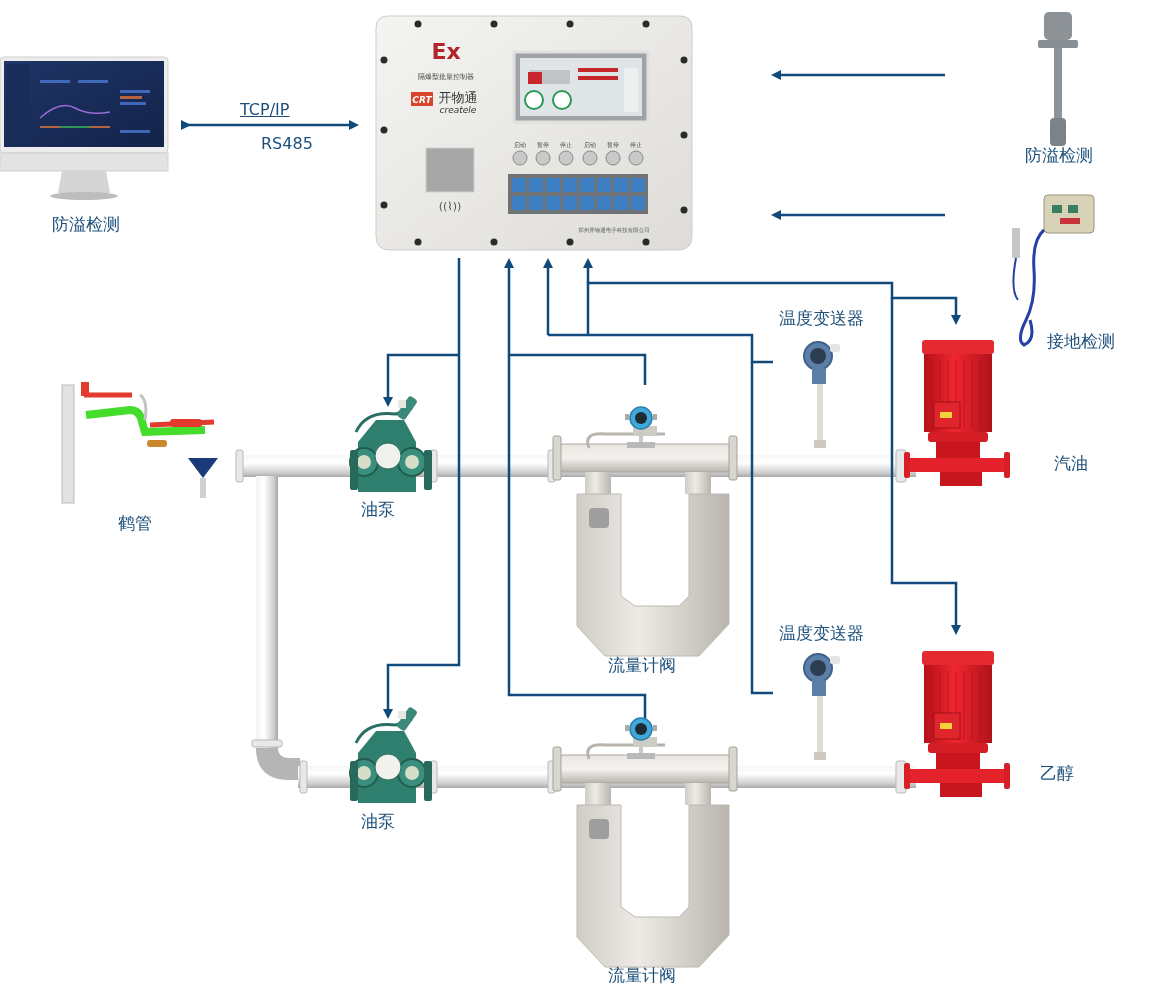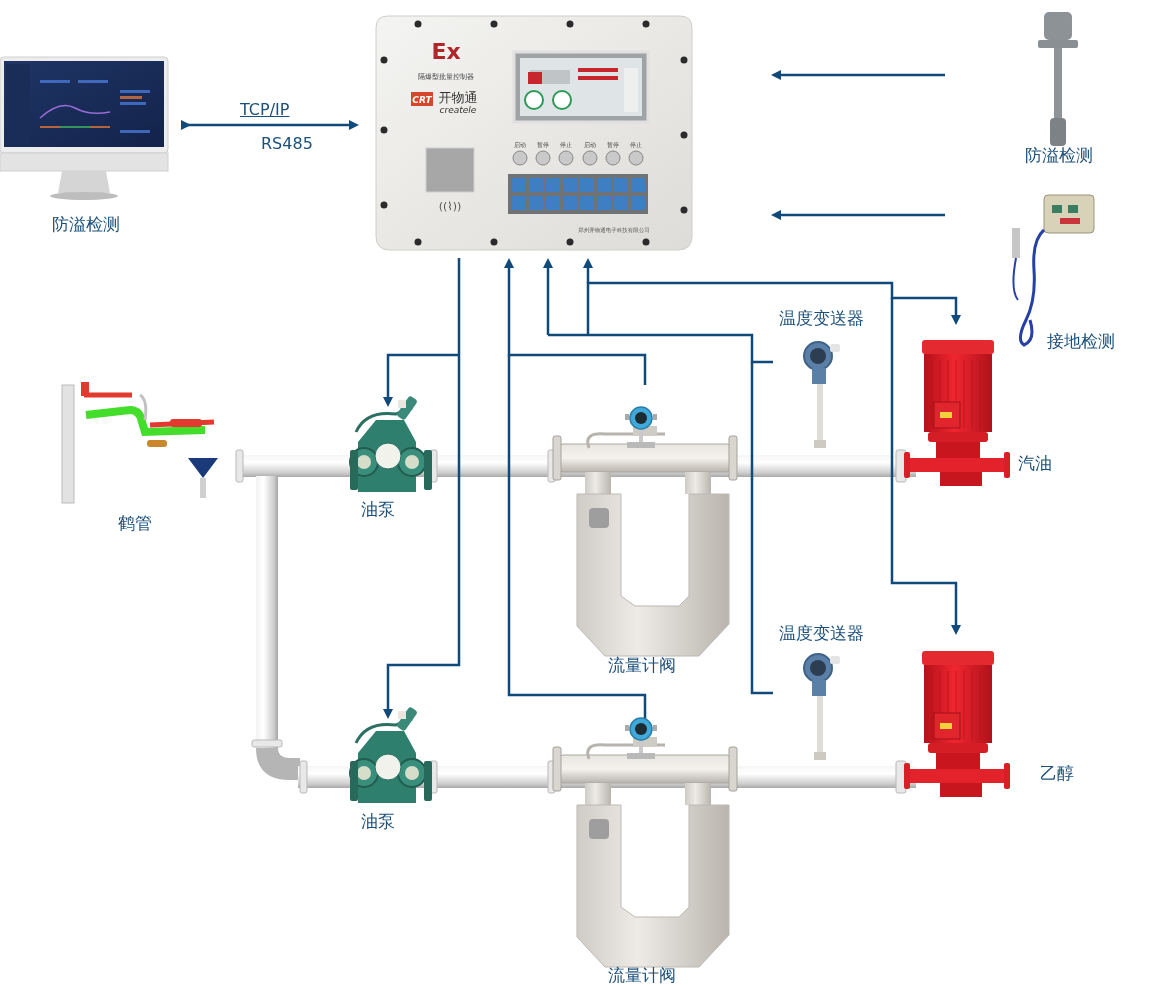--- a/index.html
+++ b/index.html
@@ -318,14 +318,14 @@
 <div class="lbl" style="left:52px;top:213px;">防溢检测</div>
 <div class="lbl" style="left:1025px;top:144px;">防溢检测</div>
 <div class="lbl" style="left:1047px;top:292px;margin-top:38px;">接地检测</div>
 <div class="lbl" style="left:118px;top:512px;font-family:Liberation Serif, serif;">鹤管</div>
 <div class="lbl" style="left:361px;top:498px;">油泵</div>
 <div class="lbl" style="left:361px;top:810px;">油泵</div>
 <div class="lbl" style="left:608px;top:654px;">流量计阀</div>
 <div class="lbl" style="left:608px;top:964px;">流量计阀</div>
 <div class="lbl" style="left:779px;top:307px;">温度变送器</div>
 <div class="lbl" style="left:779px;top:622px;">温度变送器</div>
-<div class="lbl" style="left:1018px;top:452px;">汽油</div>
+<div class="lbl" style="left:1054px;top:452px;">汽油</div>
 <div class="lbl" style="left:1040px;top:762px;">乙醇</div>
 
 </body></html>

